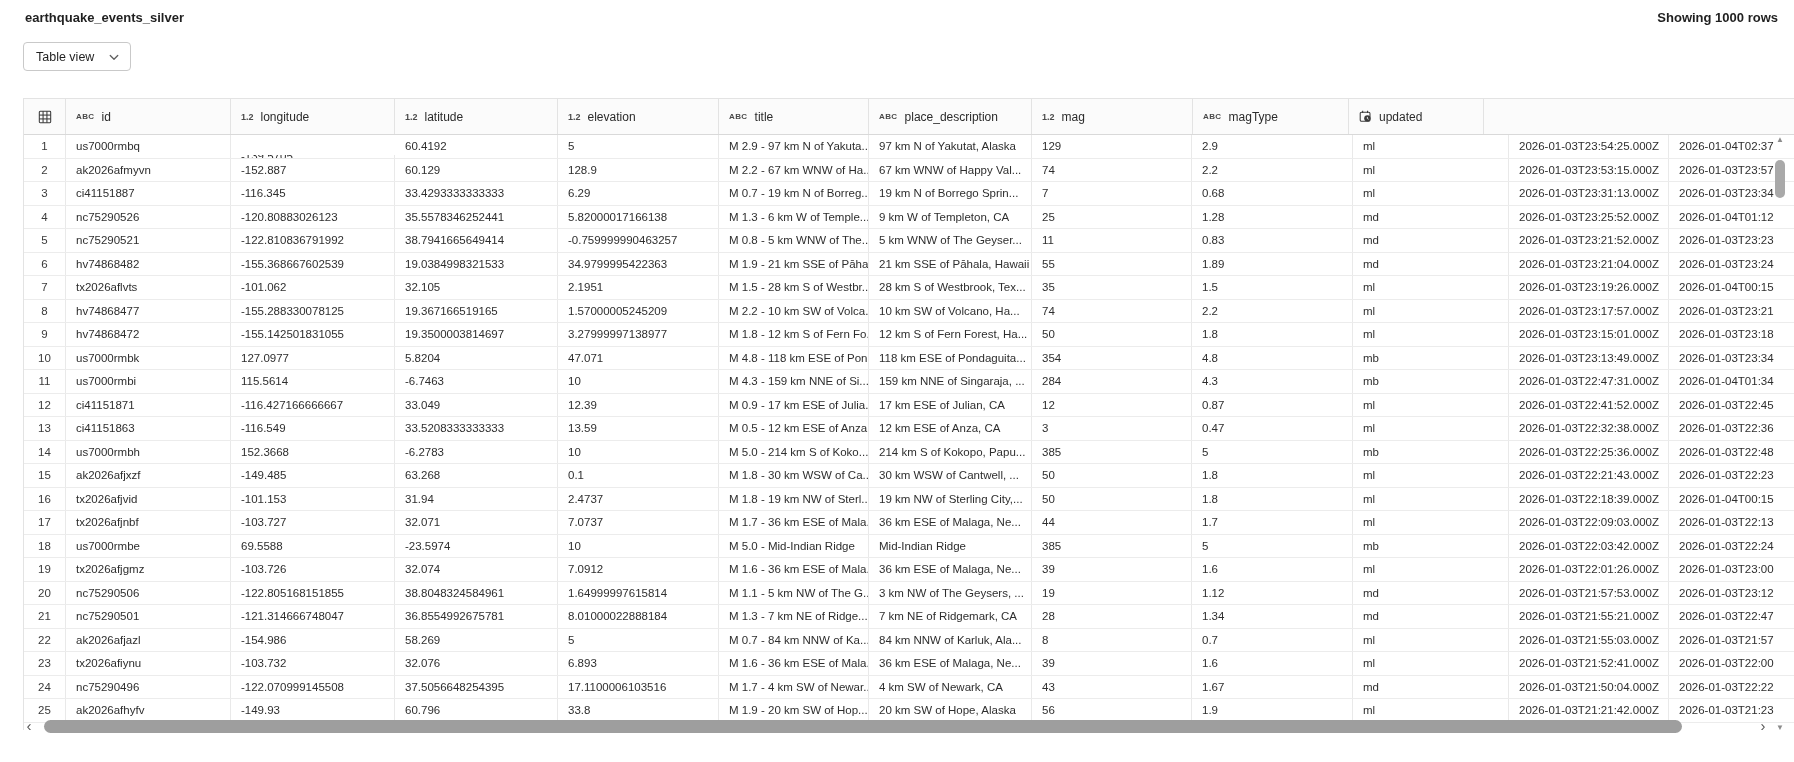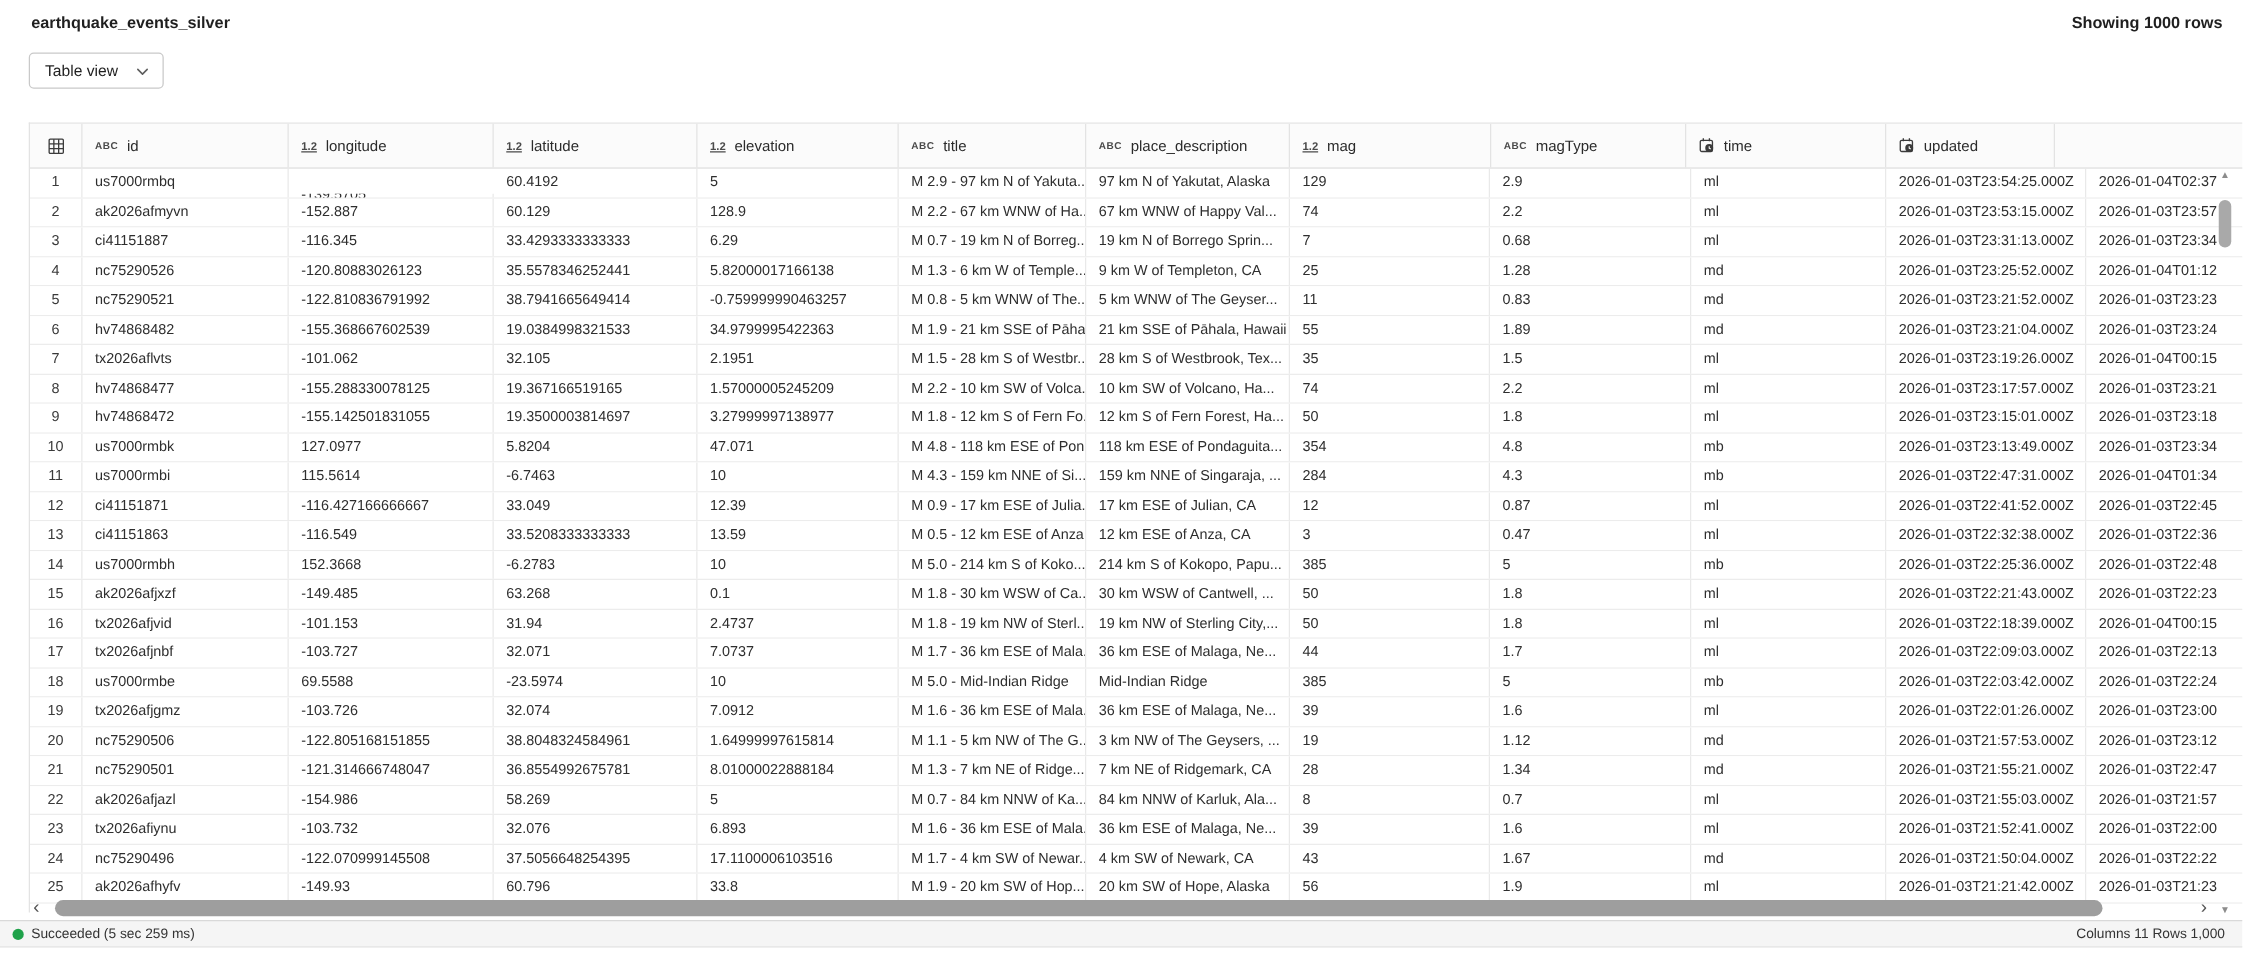--- a/index.html
+++ b/index.html
@@ -15,21 +15,21 @@
     gap:14px; padding:0 10px 0 12px; font-size:12.5px; color:#1f1f1f; cursor:pointer; }
 
   .grid { position:absolute; left:23px; top:98px; width:1771px; height:632px; overflow:hidden;
     border-top:1px solid #e3e3e3; border-left:1px solid #e3e3e3; font-size:11.5px; }
   .hrow { display:flex; height:36px; background:#fbfbfb; border-bottom:1px solid #d9d9d9; width:1780px; }
   .hcell { display:flex; align-items:center; gap:7px; padding:0 6px 0 10px;
     border-right:1px solid #e3e3e3; overflow:hidden; white-space:nowrap; flex:none; }
   .hcell.first { justify-content:center; padding:0; }
   .hlabel { font-size:12px; color:#2b2b2b; }
   .ticon { font-weight:bold; color:#4a4a4a; font-size:8px; letter-spacing:.4px; flex:none; }
-  .ticon.num { font-size:9px; letter-spacing:0;text-decoration:underline; }
+  .ticon.num { font-size:9px; letter-spacing:0; }
 
   .row { display:flex; height:23.5px; background:#fff; border-bottom:1px solid #ececec; width:1780px; }
   .cell { padding:0 6px 0 10px; border-right:1px solid #e9e9e9; overflow:hidden;
     white-space:nowrap; display:flex; align-items:center; flex:none; color:#2e2e2e; }
   .cell.rownum { justify-content:center; padding:0; color:#3a3a3a; }
   .row.partial { height:8px; border-bottom:none; }
 
   .vscroll { position:absolute; right:6px; top:134px; width:16px; height:600px; }
   .vscroll .arrow { position:absolute; left:0; width:16px; height:12px; text-align:center;
     font-size:8px; color:#8c8c8c; line-height:12px; cursor:pointer; }
@@ -105,32 +105,20 @@
           <span class="ticon">ABC</span>
           <span class="hlabel">place_description</span>
         </div>
         <div class="hcell" style="width: 161px;">
           <span class="ticon num">1.2</span>
           <span class="hlabel">mag</span>
         </div>
         <div class="hcell" style="width: 156px;">
           <span class="ticon">ABC</span>
           <span class="hlabel">magType</span>
-        </div>
-        <div class="hcell" style="width: 160px;">
-          <span>
-            <svg width="13" height="13" viewBox="0 0 16 16" fill="none" stroke="#3b3b3b" stroke-width="1.3">
-              <rect x="1.5" y="2.8" width="12" height="11" rx="1.5"></rect>
-              <line x1="4.5" y1="0.8" x2="4.5" y2="3.6"></line>
-              <line x1="10.5" y1="0.8" x2="10.5" y2="3.6"></line>
-              <circle cx="10.3" cy="10.3" r="3.9" fill="#3b3b3b" stroke="none"></circle>
-              <path d="M10.3 8.5v2l1.5 0.9" stroke="#ffffff" stroke-width="1.1"></path>
-            </svg>
-          </span>
-          <span class="hlabel">time</span>
         </div>
         <div class="hcell" style="width: 135px;">
           <span>
             <svg width="13" height="13" viewBox="0 0 16 16" fill="none" stroke="#3b3b3b" stroke-width="1.3">
               <rect x="1.5" y="2.8" width="12" height="11" rx="1.5"></rect>
               <line x1="4.5" y1="0.8" x2="4.5" y2="3.6"></line>
               <line x1="10.5" y1="0.8" x2="10.5" y2="3.6"></line>
               <circle cx="10.3" cy="10.3" r="3.9" fill="#3b3b3b" stroke="none"></circle>
               <path d="M10.3 8.5v2l1.5 0.9" stroke="#ffffff" stroke-width="1.1"></path>
             </svg>
@@ -511,21 +499,14 @@
     <div class="thumb"></div>
     <div class="arrow down">▼</div>
   </div>
 
   <div class="hscroll">
     <div class="arrow left">‹</div>
     <div class="thumb"></div>
     <div class="arrow right">›</div>
   </div>
 
-  <div class="status-bar">
-    <div class="status-left">
-      <span class="status-dot" id="status-dot" style="background: rgb(31, 162, 74);"></span>
-      <span>Succeeded (5 sec 259 ms)</span>
-    </div>
-    <div>Columns 11 Rows 1,000</div>
-  </div>
 
 </div>
 
 </body></html>

